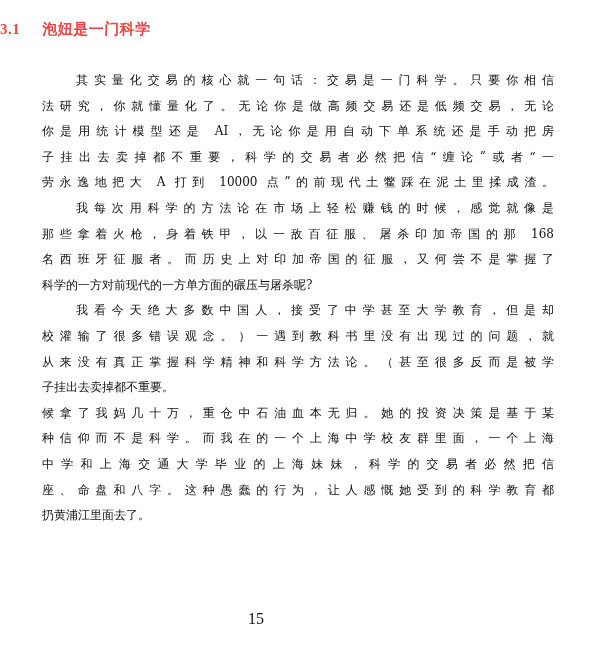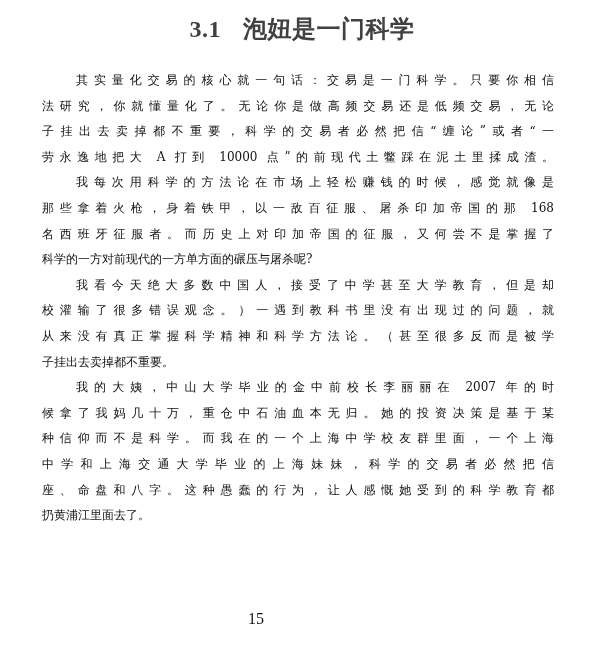--- a/index.html
+++ b/index.html
@@ -19,26 +19,26 @@
     position: absolute;
     left: 0; top: 0;
     width: 604px; height: 663px;
     background: #ffffff;
   }
   .section-title {
     position: absolute;
     left: 0;
     top: 14px;
     width: 604px;
-    text-align: center;
-    font-size: 24px;
+    text-align: left;
+    font-size: 15px;
     font-weight: bold;
     line-height: 30px;
     letter-spacing: 0.5px;
-    color: #404040;
+    color: #ef4444;
   }
   .section-title .num {
     font-family: "Liberation Serif", "DejaVu Serif", serif;
     margin-right: 22px;
   }
   .body-text {
     position: absolute;
     left: 42px;
     top: 68px;
     width: 512px;
@@ -78,40 +78,40 @@
 
   <h1 class="section-title" style="margin:0;">
     <span class="num">3.1</span><span>泡妞是一门科学</span>
   </h1>
 
   <div class="body-text">
 
     <div>
       <span class="line indent">其实量化交易的核心就一句话：交易是一门科学。只要你相信</span>
       <span class="line">法研究，你就懂量化了。无论你是做高频交易还是低频交易，无论</span>
+      <span class="line">你是用统计模型还是 AI，无论你是用自动下单系统还是手动把房</span>
       <span class="line">子挂出去卖掉都不重要，科学的交易者必然把信“缠论”或者“一</span>
       <span class="line">劳永逸地把大 A 打到 10000 点”的前现代土鳖踩在泥土里揉成渣。</span>
     </div>
 
     <div>
       <span class="line indent">我每次用科学的方法论在市场上轻松赚钱的时候，感觉就像是</span>
       <span class="line">那些拿着火枪，身着铁甲，以一敌百征服、屠杀印加帝国的那 168</span>
       <span class="line">名西班牙征服者。而历史上对印加帝国的征服，又何尝不是掌握了</span>
       <span class="line last">科学的一方对前现代的一方单方面的碾压与屠杀呢?</span>
     </div>
 
     <div>
       <span class="line indent">我看今天绝大多数中国人，接受了中学甚至大学教育，但是却</span>
       <span class="line">校灌输了很多错误观念。）一遇到教科书里没有出现过的问题，就</span>
       <span class="line">从来没有真正掌握科学精神和科学方法论。（甚至很多反而是被学</span>
       <span class="line last">子挂出去卖掉都不重要。</span>
     </div>
 
     <div>
-      <span class="line indent">我的大姨，中山大学毕业的金中前校长李丽丽在 2007 年的时</span>
       <span class="line">候拿了我妈几十万，重仓中石油血本无归。她的投资决策是基于某</span>
       <span class="line">种信仰而不是科学。而我在的一个上海中学校友群里面，一个上海</span>
       <span class="line">中学和上海交通大学毕业的上海妹妹，科学的交易者必然把信</span>
       <span class="line">座、命盘和八字。这种愚蠢的行为，让人感慨她受到的科学教育都</span>
       <span class="line last">扔黄浦江里面去了。</span>
     </div>
 
   </div>
 
   <div class="page-number">15</div>

